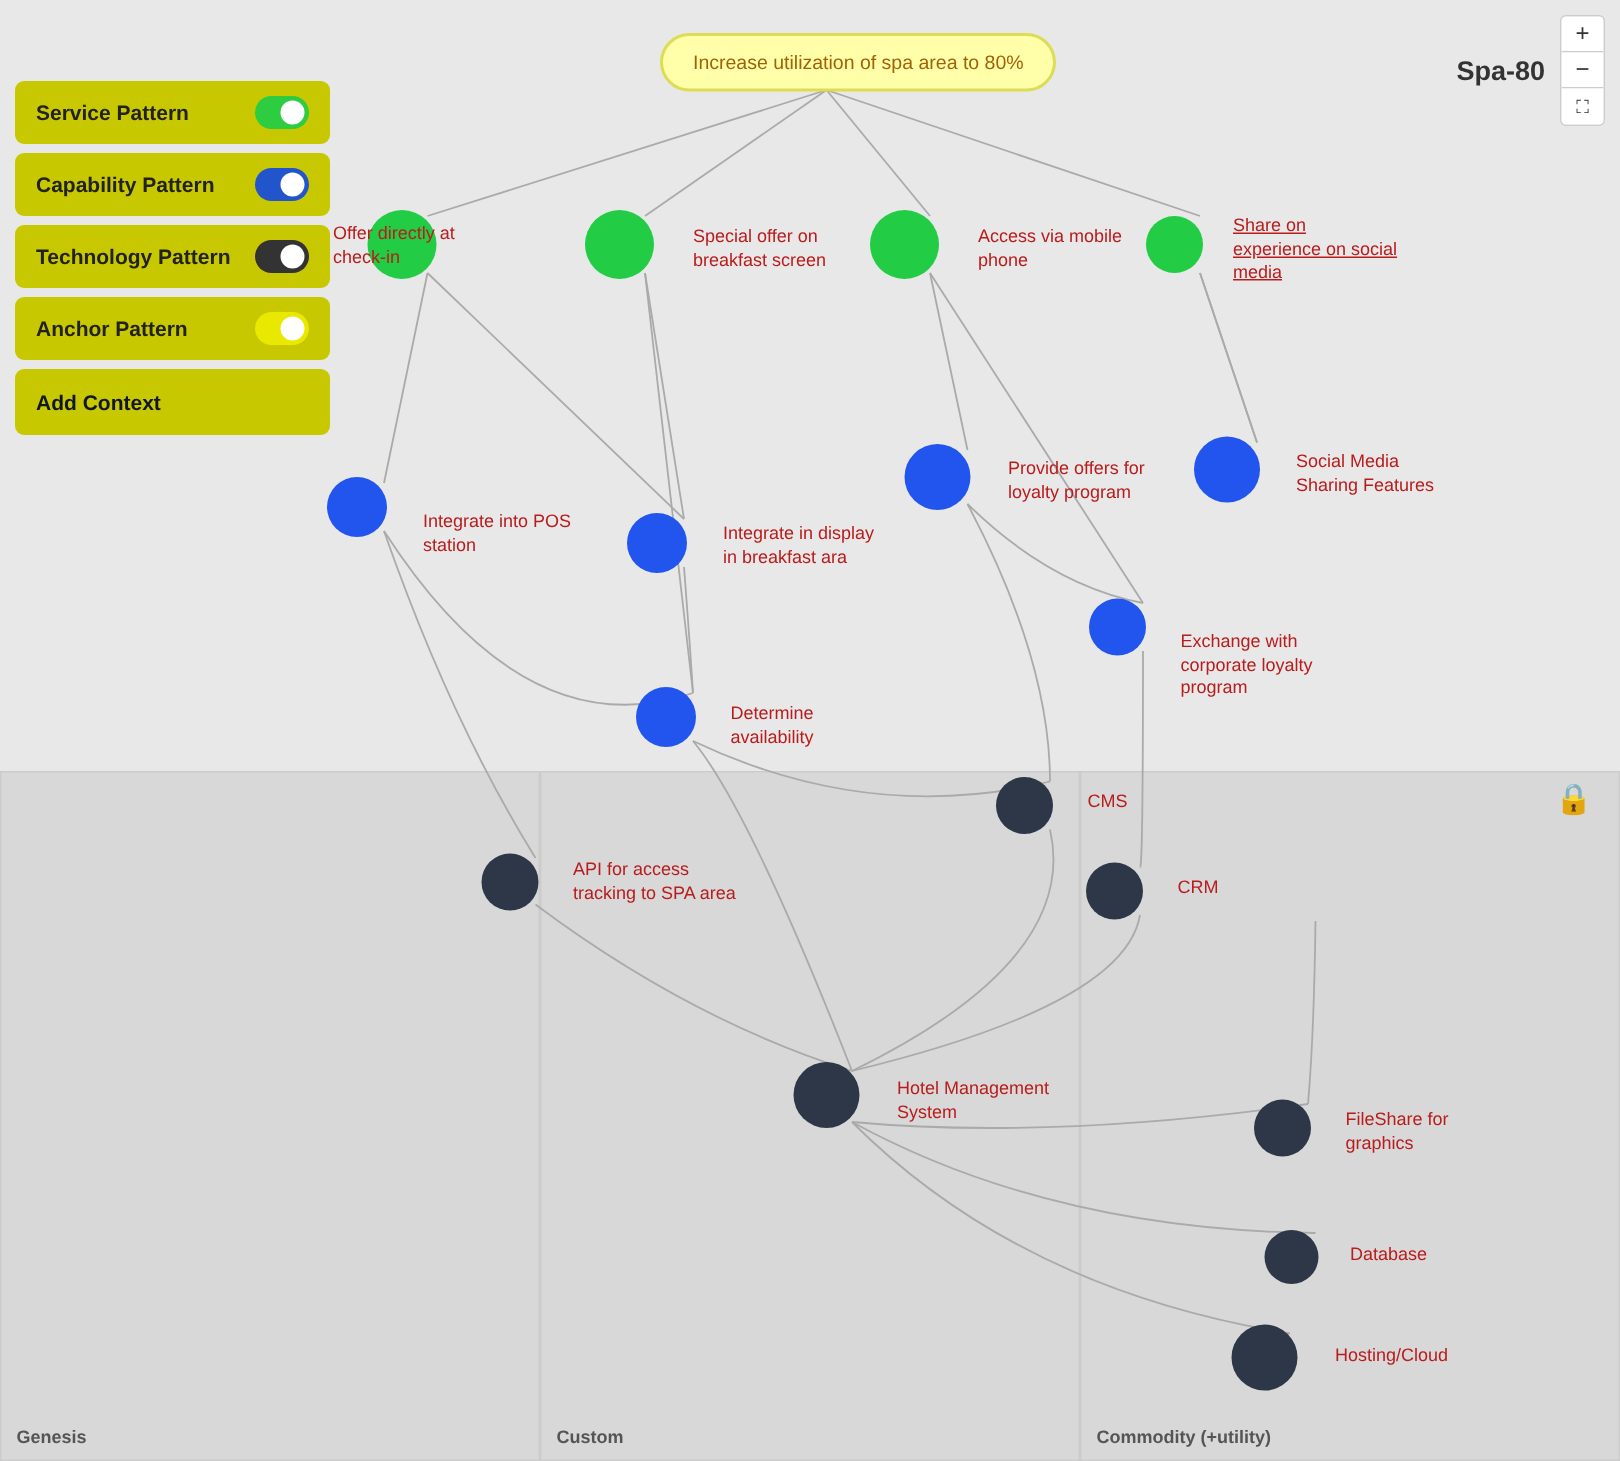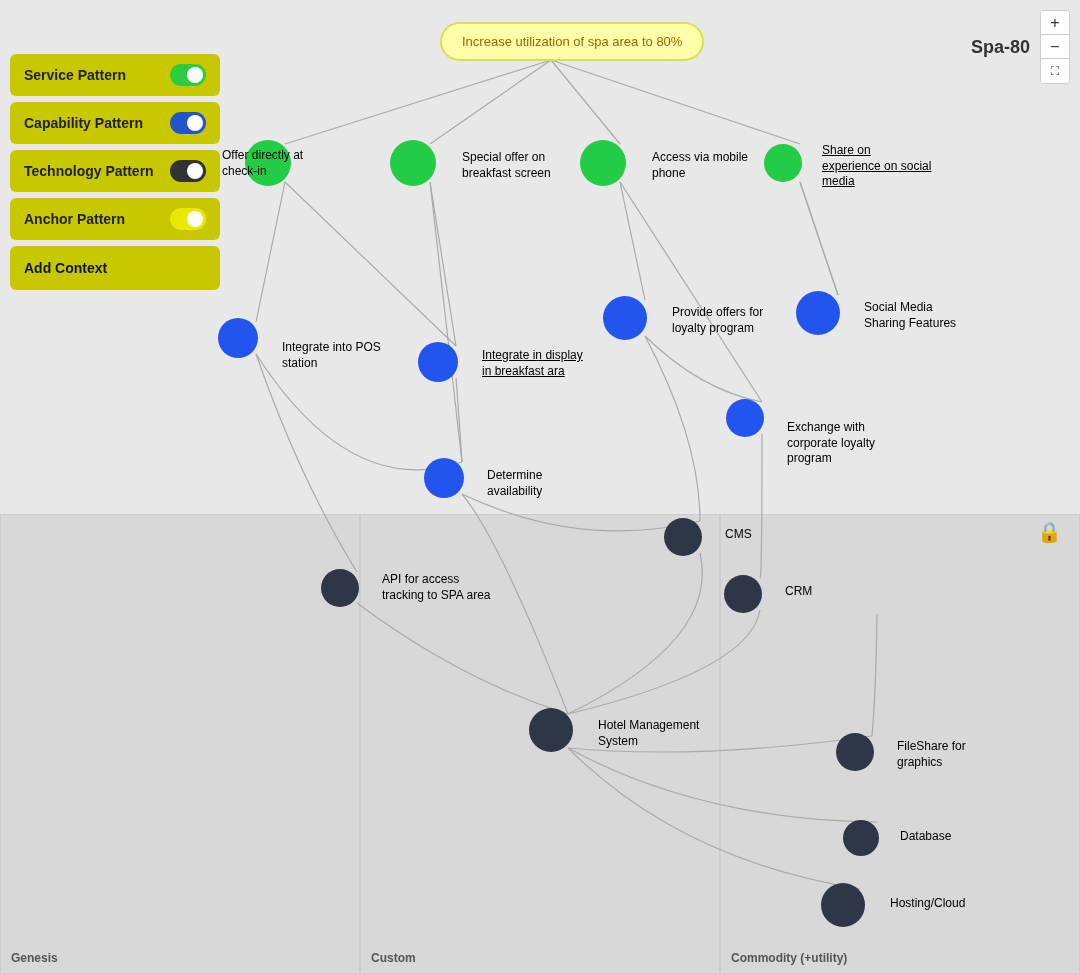--- a/index.html
+++ b/index.html
@@ -120,21 +120,21 @@
       top: 0;
       left: 0;
       width: 1080px;
       height: 974px;
     }
 
     
     .node-label {
       position: absolute;
       font-size: 12px;
-      color: #000000;
+      color: #b91c1c;
       line-height: 1.3;
       max-width: 110px;
     }
 
     
     #bottom-zone {
       position: absolute;
       bottom: 0;
       left: 0;
       right: 0;
@@ -251,21 +251,21 @@
 <div class="circle-node node-green" style="width:46px;height:46px;left:603px;top:163px;"></div>
 <div class="node-label" style="left:652px;top:150px;">Access via mobile phone</div>
 
 <div class="circle-node node-green" style="width:38px;height:38px;left:783px;top:163px;"></div>
 <div class="node-label" style="left:822px;top:143px;text-decoration:underline;">Share on experience on social media</div>
 
 <div class="circle-node node-blue" style="width:40px;height:40px;left:238px;top:338px;"></div>
 <div class="node-label" style="left:282px;top:340px;">Integrate into POS station</div>
 
 <div class="circle-node node-blue" style="width:40px;height:40px;left:438px;top:362px;"></div>
-<div class="node-label" style="left:482px;top:348px;text-decoration:underline;">Integrate in display in breakfast ara</div>
+<div class="node-label" style="left:482px;top:348px;">Integrate in display in breakfast ara</div>
 
 <div class="circle-node node-blue" style="width:44px;height:44px;left:625px;top:318px;"></div>
 <div class="node-label" style="left:672px;top:305px;">Provide offers for loyalty program</div>
 
 <div class="circle-node node-blue" style="width:44px;height:44px;left:818px;top:313px;"></div>
 <div class="node-label" style="left:864px;top:300px;">Social Media Sharing Features</div>
 
 <div class="circle-node node-blue" style="width:38px;height:38px;left:745px;top:418px;"></div>
 <div class="node-label" style="left:787px;top:420px;">Exchange with corporate loyalty program</div>
 

